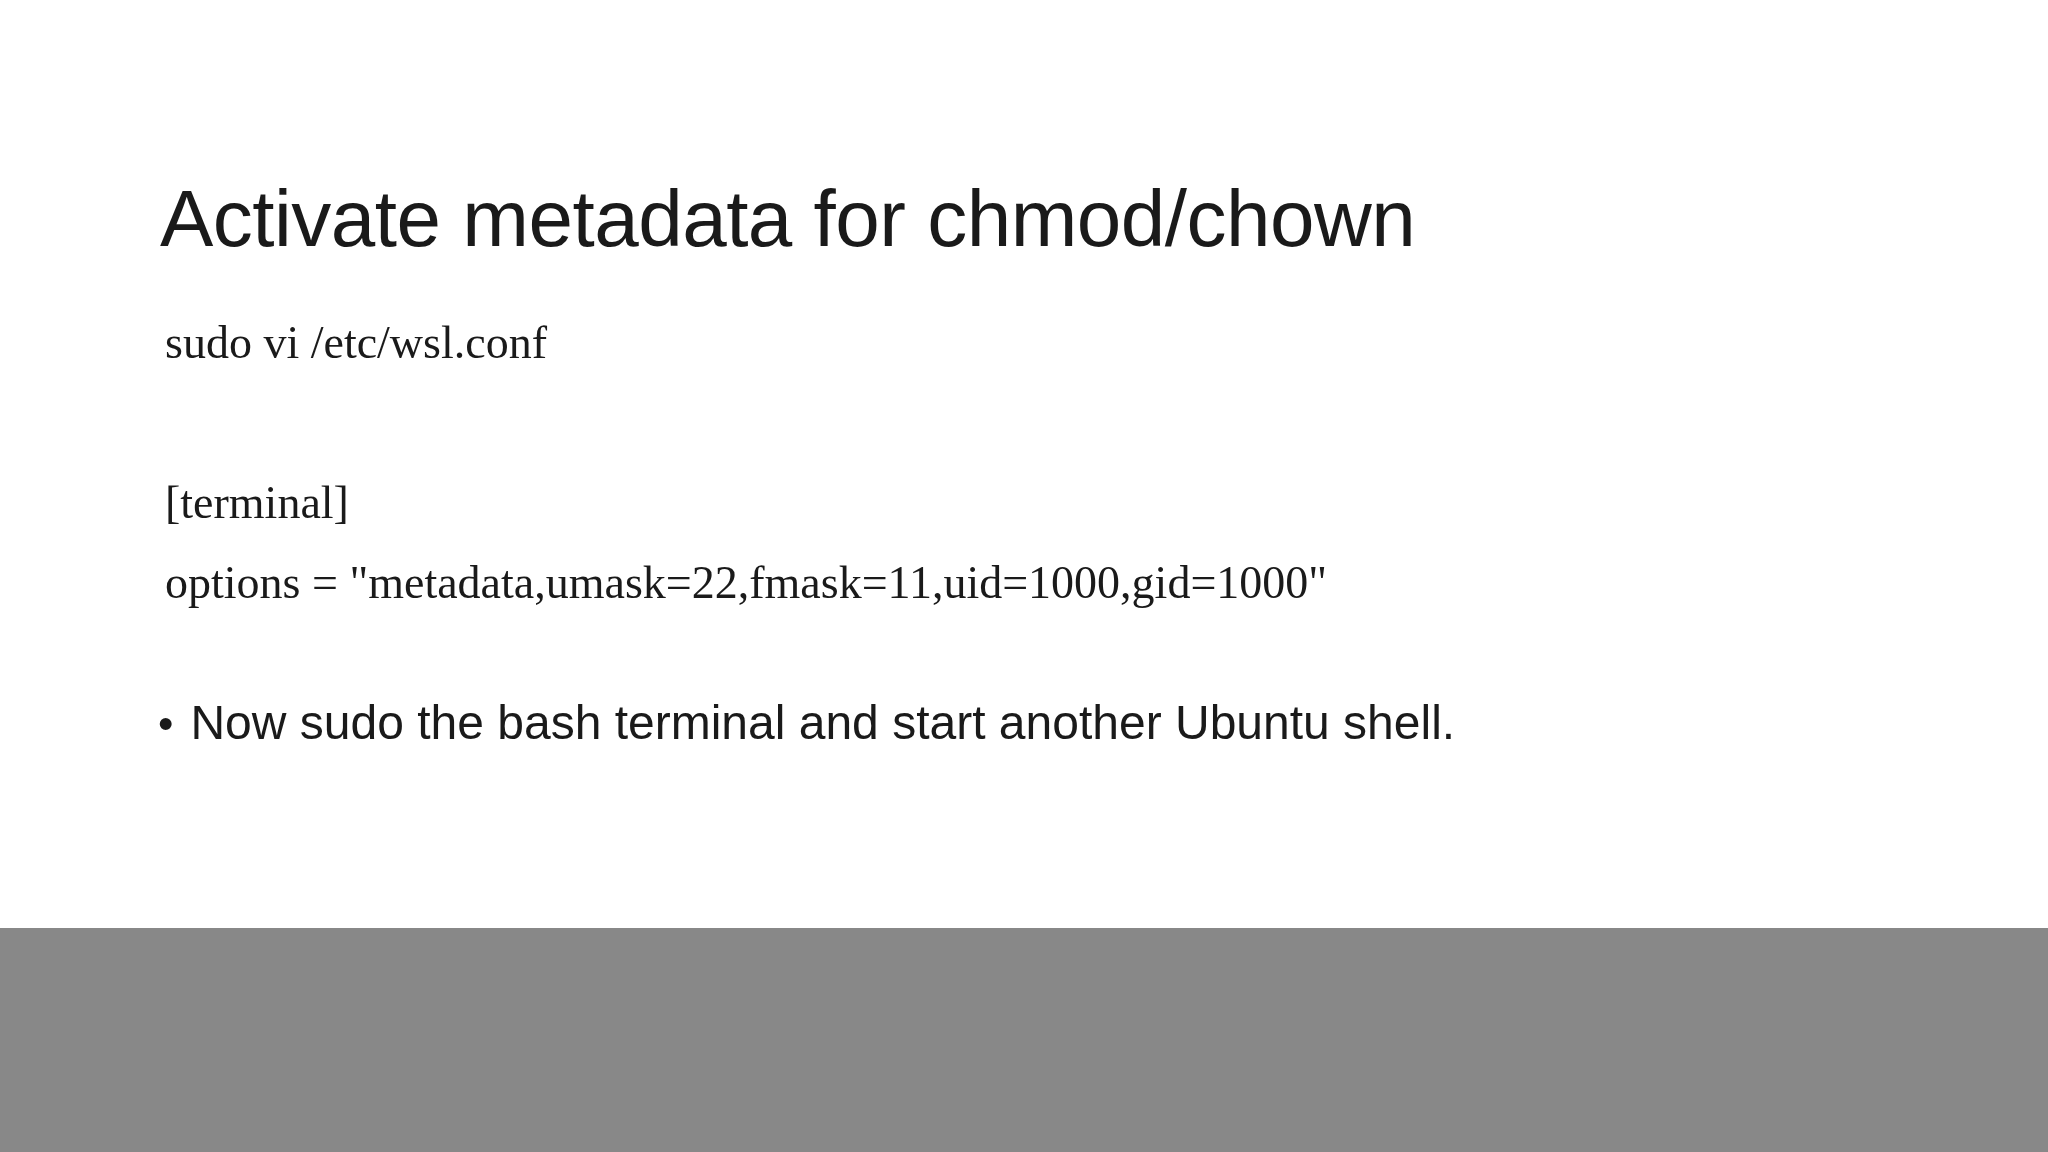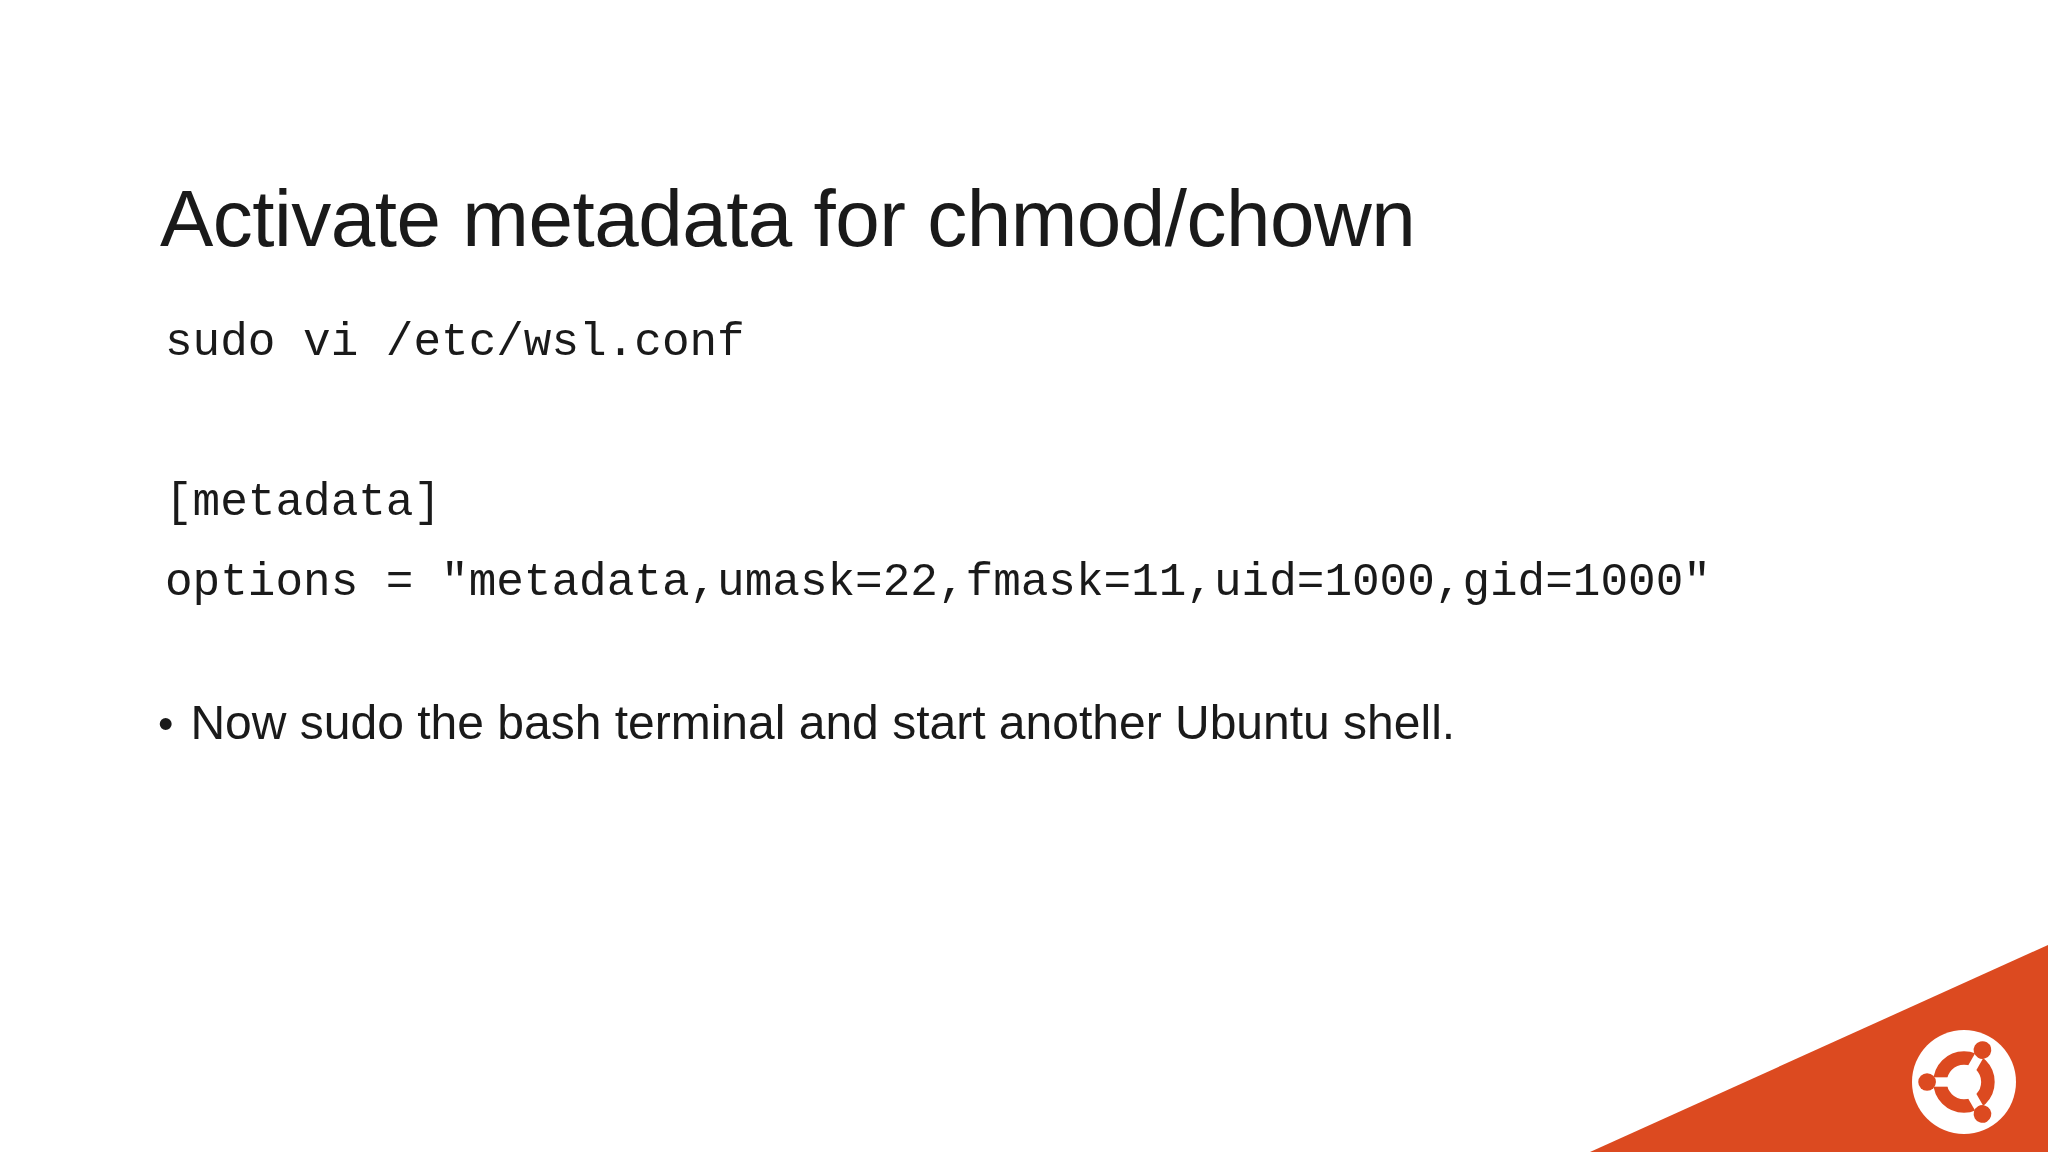--- a/index.html
+++ b/index.html
@@ -3,41 +3,41 @@
 <meta charset="utf-8">
 <style>
   html, body {
     margin: 0;
     padding: 0;
     background: #888;
   }
   .slide {
     position: relative;
     width: 2048px;
-    height: 1152px;
+    height: 928px;
     background: var(--background, #ffffff);
     overflow: hidden;
     font-family: "Liberation Sans", sans-serif;
   }
   .slide-title {
     position: absolute;
     left: 160px;
     top: 121px;
     font-size: 80px;
     font-weight: 300;
     line-height: 1.1;
     letter-spacing: -0.5px;
     color: var(--text, #1a1a1a);
     white-space: nowrap;
   }
   .code {
     position: absolute;
     left: 165px;
     margin: 0;
-    font-family: Liberation Mono, monospace;
+    font-family: Liberation Serif, serif;
     font-size: 46px;
     line-height: 80px;
     color: var(--text, #1a1a1a);
     white-space: pre;
   }
   .code-command { top: 303px; }
   .code-config  { top: 463px; }
   .bullet-item {
     position: absolute;
     left: 158px;
@@ -82,21 +82,21 @@
 </style>
 </head>
 <body>
 
 <div class="slide">
 
   <h1 class="slide-title">Activate metadata for chmod/chown</h1>
 
   <pre class="code code-command">sudo vi /etc/wsl.conf</pre>
 
-  <pre class="code code-config"><span>[metadata]</span>
+  <pre class="code code-config"><span>[terminal]</span>
 <span>options = "metadata,umask=22,fmask=11,uid=1000,gid=1000"</span></pre>
 
   <div class="bullet-item">
     <span class="bullet-marker">•</span>
     <span class="bullet-text">Now sudo the bash terminal and start another Ubuntu shell.</span>
   </div>
 
   <svg class="accent-triangle" viewBox="0 0 458 207" preserveAspectRatio="none" aria-hidden="true">
     <polygon points="0,207 458,0 458,207"></polygon>
   </svg>

